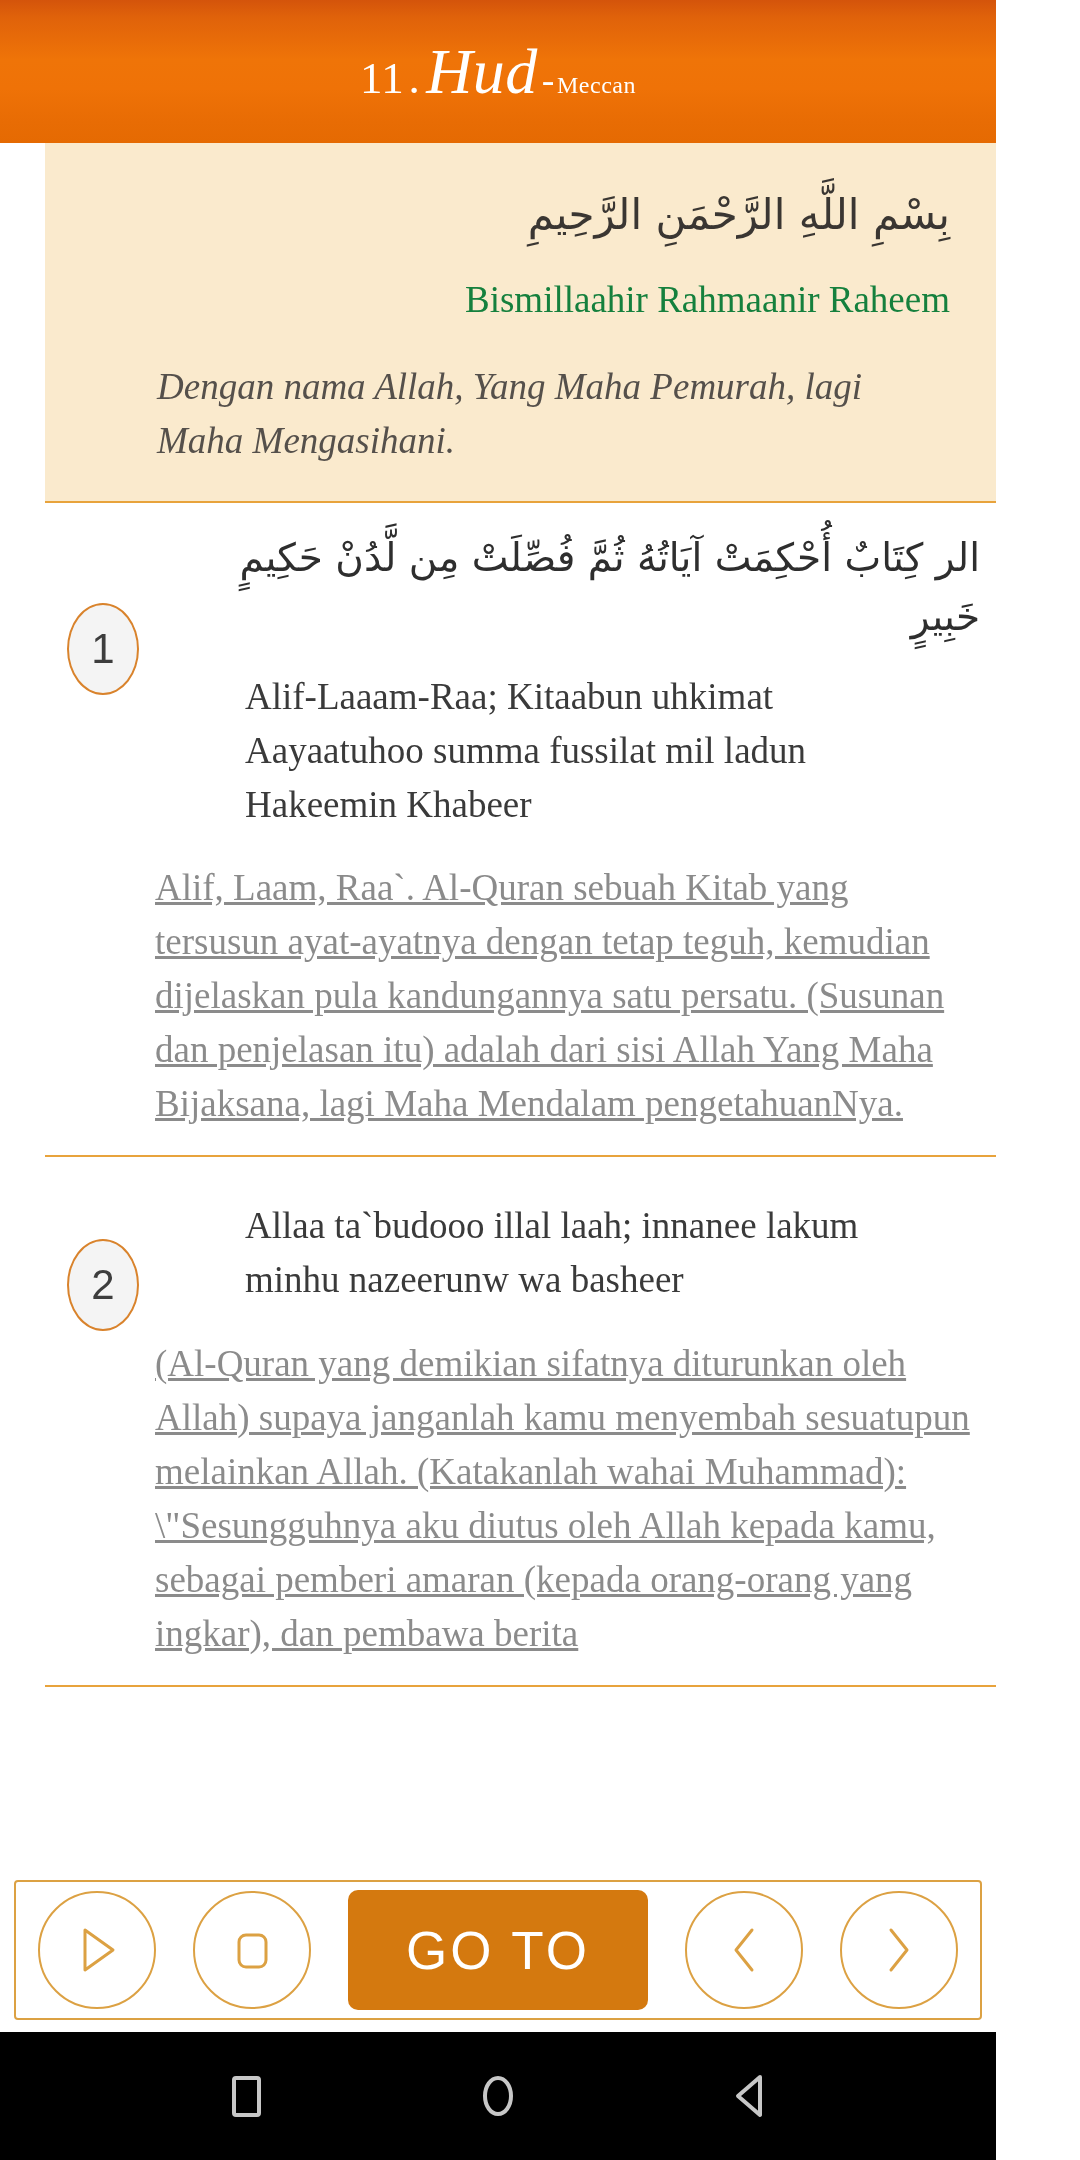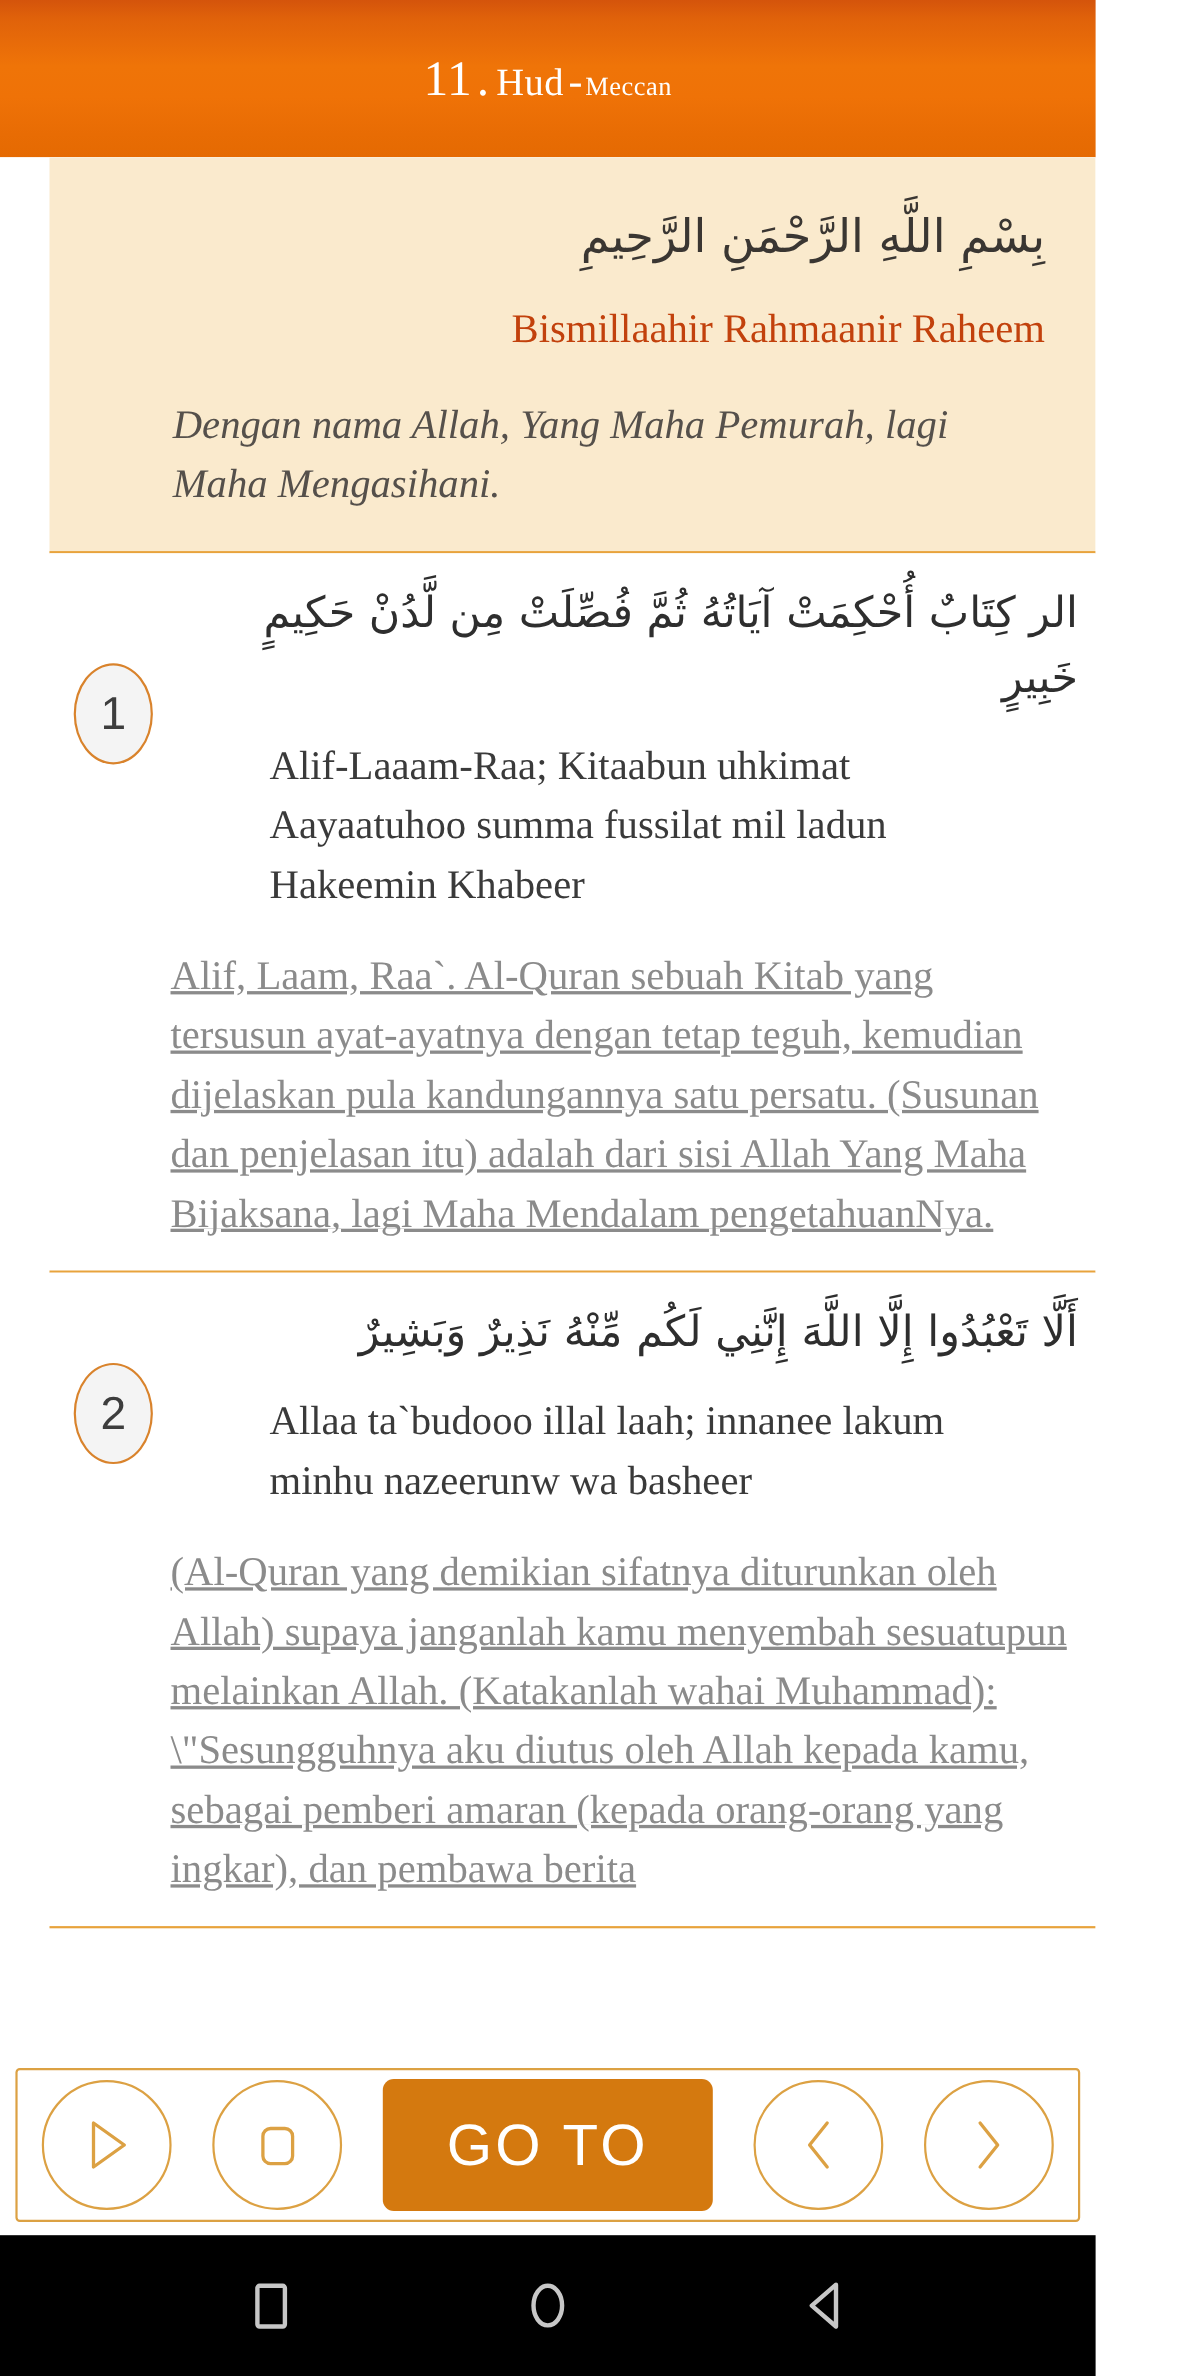--- a/index.html
+++ b/index.html
@@ -46,21 +46,21 @@
     font-family: "Liberation Serif", "DejaVu Serif", serif;
     font-size: 45px;
     letter-spacing: 0.5px;
     white-space: nowrap;
     display: flex;
     align-items: baseline;
     line-height: 1;
   }
   .hdr-num { font-size: 45px; }
   .hdr-dot { font-size: 45px; padding: 0 4px; }
-  .hdr-name { font-size: 35px; padding-left: 2px; }
+  .hdr-name { font-size: 64px; padding-left: 2px; font-style: italic; }
   .hdr-sep { font-size: 38px; padding: 0 2px 0 4px; }
   .hdr-rev { font-size: 24px; }
 
   
   #content {
     flex: 1 1 auto;
     overflow: hidden;
     position: relative;
     background: #ffffff;
     padding-left: 45px;
@@ -79,21 +79,21 @@
     font-family: "DejaVu Sans", sans-serif;
     font-size: 42px;
     color: #3a3632;
     line-height: 1.35;
     padding: 6px 20px 0 0;
     white-space: nowrap;
   }
   .bism-translit {
     text-align: right;
     font-size: 37px;
-    color: #c2410c;
+    color: #15803d;
     padding: 34px 20px 0 0;
     line-height: 1.2;
   }
   .bism-trans {
     text-align: left;
     font-size: 37px;
     color: #55504b;
     padding: 38px 24px 0 86px;
     line-height: 1.45;
     font-style: italic;
@@ -237,21 +237,20 @@
 
     <div class="verse">
       <div class="verse-badge" style="top:100px;">1</div>
       <div class="verse-arabic">الر كِتَابٌ أُحْكِمَتْ آيَاتُهُ ثُمَّ فُصِّلَتْ مِن لَّدُنْ حَكِيمٍ خَبِيرٍ</div>
       <div class="verse-translit">Alif-Laaam-Raa; Kitaabun uhkimat Aayaatuhoo summa fussilat mil ladun Hakeemin Khabeer</div>
       <div class="verse-trans">Alif, Laam, Raa`. Al-Quran sebuah Kitab yang tersusun ayat-ayatnya dengan tetap teguh, kemudian dijelaskan pula kandungannya satu persatu. (Susunan dan penjelasan itu) adalah dari sisi Allah Yang Maha Bijaksana, lagi Maha Mendalam pengetahuanNya.</div>
     </div>
 
     <div class="verse">
       <div class="verse-badge" style="top:82px;">2</div>
-      <div class="verse-arabic">أَلَّا تَعْبُدُوا إِلَّا اللَّهَ إِنَّنِي لَكُم مِّنْهُ نَذِيرٌ وَبَشِيرٌ</div>
       <div class="verse-translit">Allaa ta`budooo illal laah; innanee lakum minhu nazeerunw wa basheer</div>
       <div class="verse-trans">(Al-Quran yang demikian sifatnya diturunkan oleh Allah) supaya janganlah kamu menyembah sesuatupun melainkan Allah. (Katakanlah wahai Muhammad): \"Sesungguhnya aku diutus oleh Allah kepada kamu, sebagai pemberi amaran (kepada orang-orang yang ingkar), dan pembawa berita</div>
     </div>
 
   </div>
 
   <div id="toolbar">
 
     <div class="tb-btn">
       <svg class="tb-icon" width="60" height="60" viewBox="0 0 60 60">

